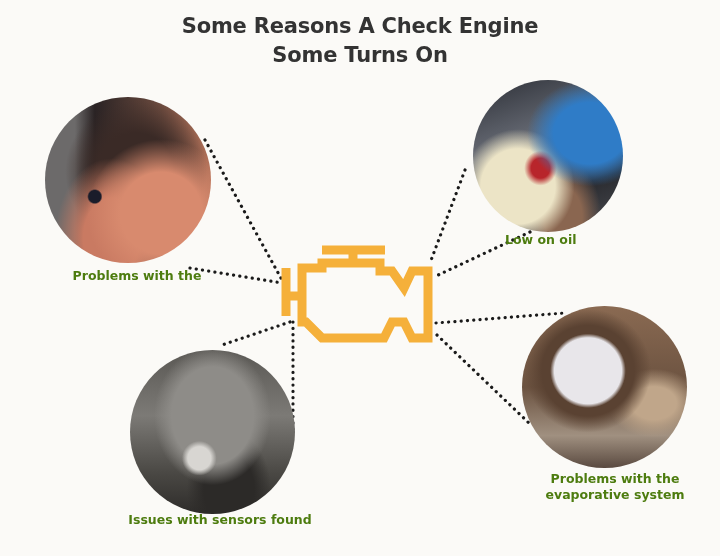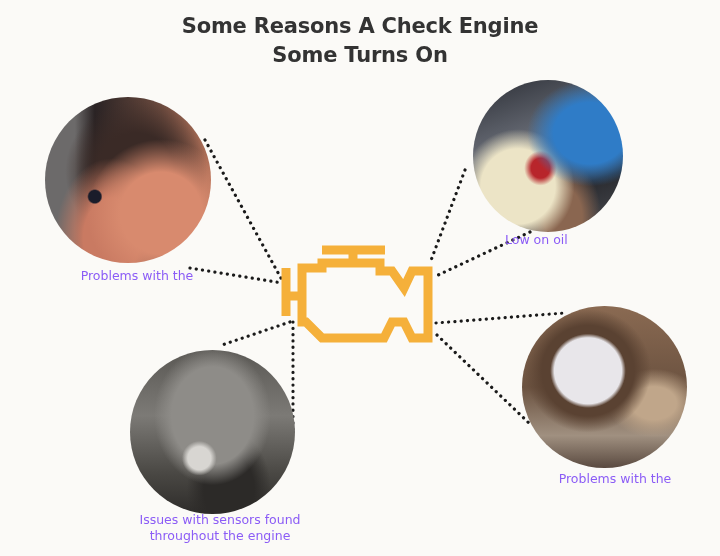--- a/index.html
+++ b/index.html
@@ -47,22 +47,22 @@
   }
   .photo-sensors {
     left: 130px; top: 350px; width: 165px; height: 164px;
     background:
       radial-gradient(circle at 42% 66%, #d8d6d2 0 8%, transparent 12%),
       radial-gradient(ellipse at 50% 40%, #8e8c88 0 35%, transparent 50%),
       radial-gradient(ellipse at 60% 85%, #2c2a28 0 18%, transparent 30%),
       linear-gradient(180deg, #5a5854 0%, #7c7a76 40%, #4a4844 75%, #2e2c2a 100%);
   }
   .label {
-    position: absolute; text-align: center; font-weight: normal;
-    font-size: 12.5px; line-height: 16px; color: #8b5cf6;
+    position: absolute; text-align: center; font-weight: bold;
+    font-size: 12.5px; line-height: 16px; color: #4d7c0f;
   }
   .label span { display: block; }
   .label-ignition { left: 52px; top: 268px; width: 170px; }
   .label-oil { left: 505px; top: 232px; width: 80px; text-align: left; }
   .label-evap { left: 515px; top: 471px; width: 200px; }
   .label-sensors { left: 95px; top: 512px; width: 250px; }
   svg.engine { position: absolute; left: 280px; top: 238px; }
 </style>
 </head>
 <body>
@@ -108,17 +108,17 @@
 </svg>
 
 <div class="label label-ignition">
   <span>Problems with the</span>
 </div>
 <div class="label label-oil">
   <span>Low on oil</span>
 </div>
 <div class="label label-evap">
   <span>Problems with the</span>
+  <span>evaporative system</span>
 </div>
 <div class="label label-sensors">
   <span>Issues with sensors found</span>
-  <span>throughout the engine</span>
 </div>
 
 </body></html>

